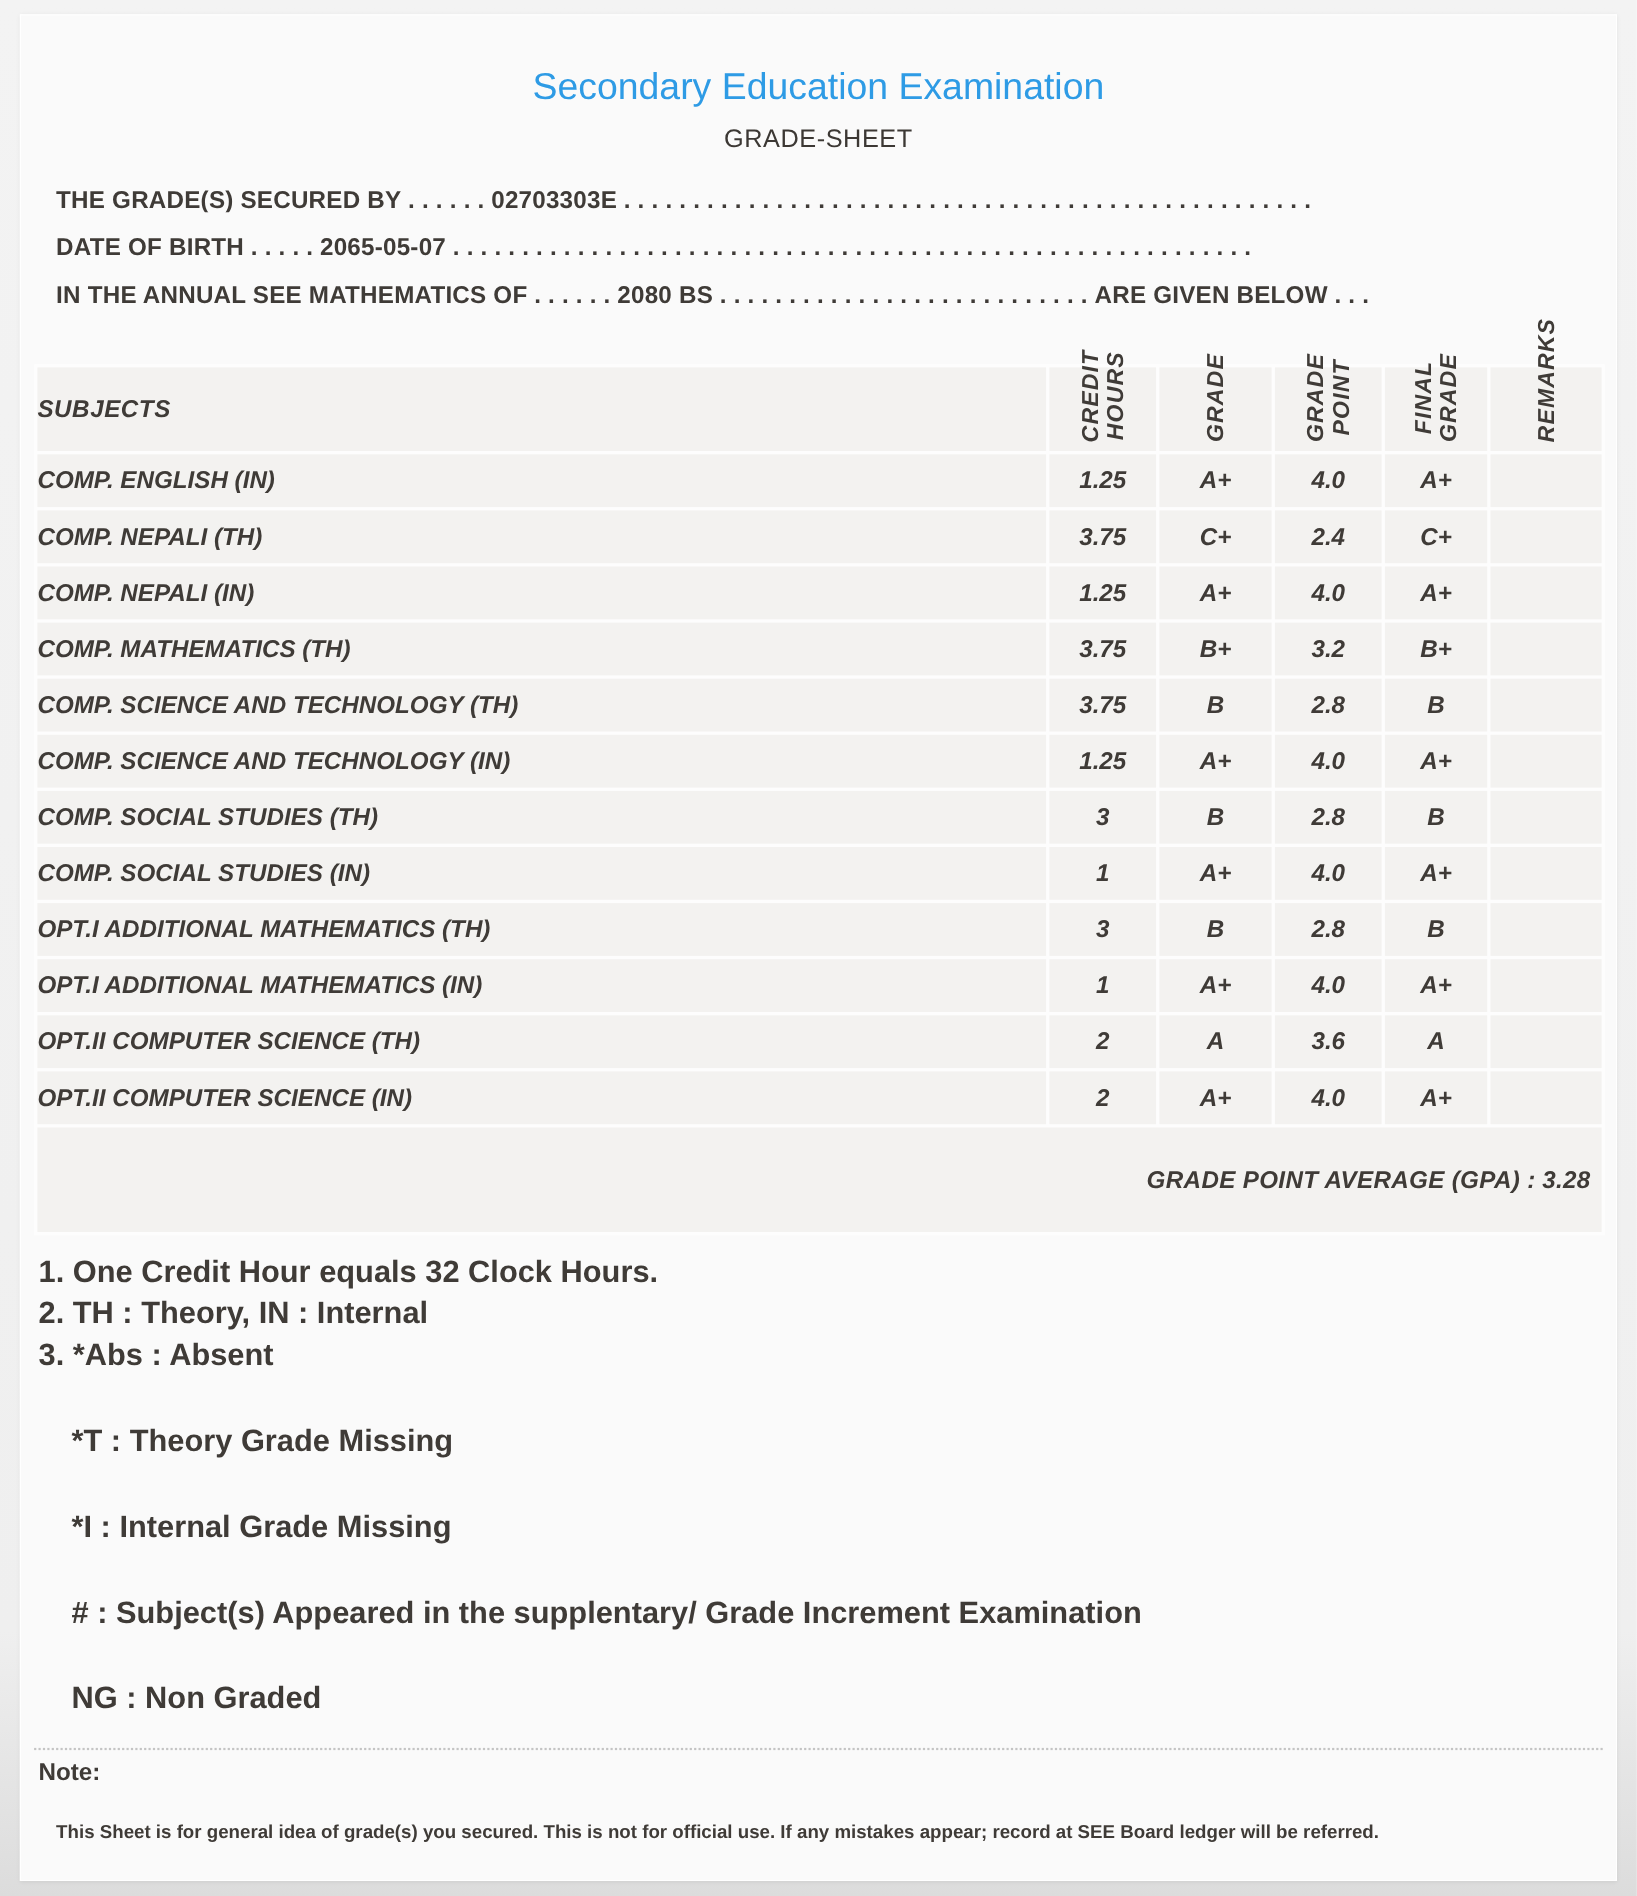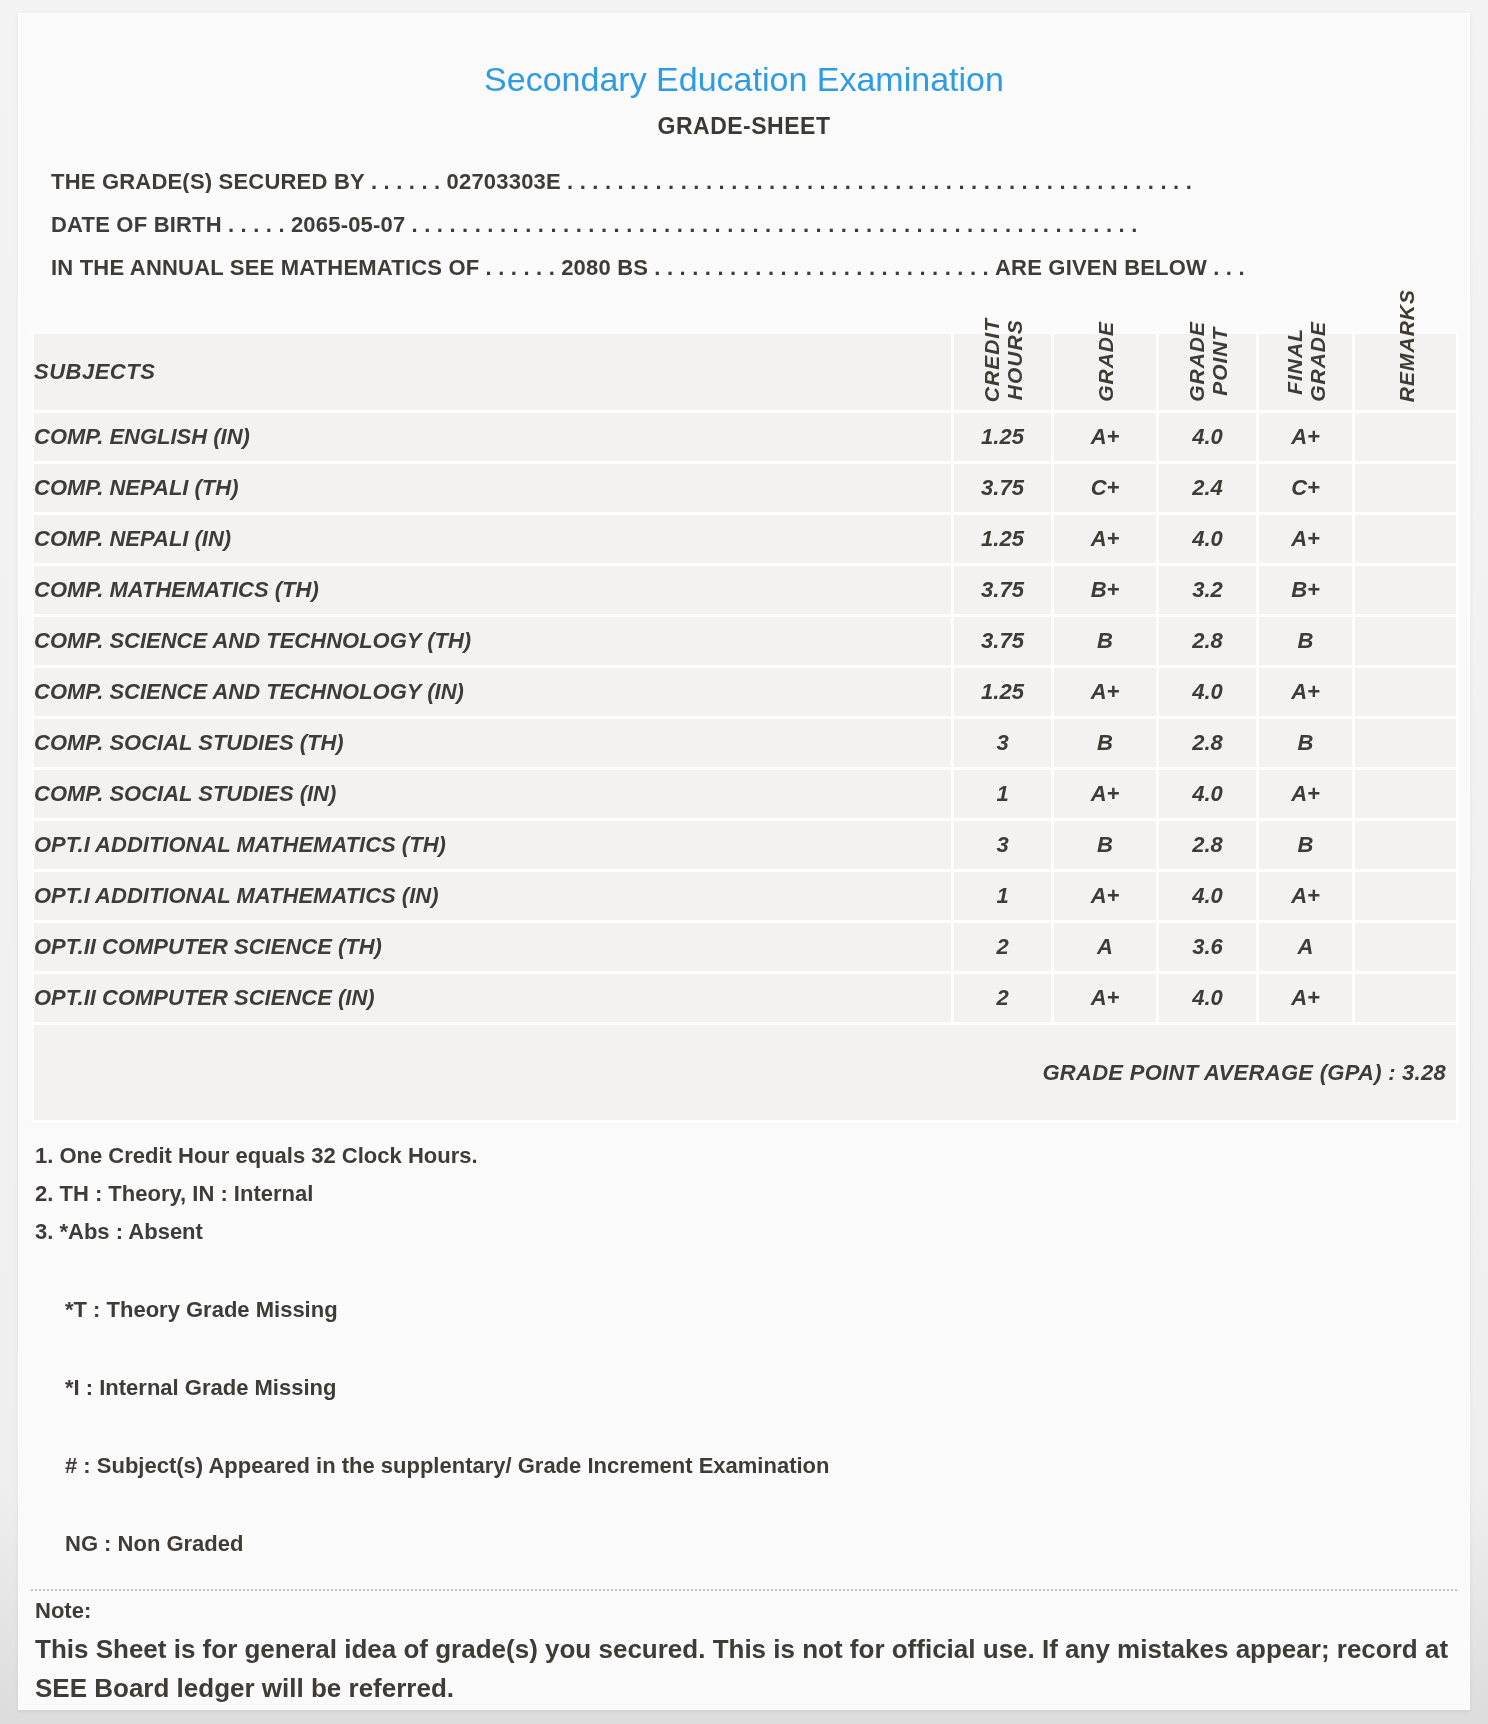--- a/index.html
+++ b/index.html
@@ -19,21 +19,21 @@
     padding: 45px 12px 0 12px;
     overflow: hidden;
   }
   h1.title {
     margin: 0; text-align: center;
     font-size: 34px; font-weight: 400; line-height: 40px;
     color: #2e9be5;
   }
   h2.subtitle {
     margin: 14px 0 0 0; text-align: center;
-    font-size: 23px; font-weight: 700; line-height: 26px;
+    font-size: 23px; font-weight: 400; line-height: 26px;
     letter-spacing: 0.5px; color: #3c3834;
   }
   .info { margin-top: 32px; padding-left: 20px; }
   .info-line {
     margin: 0 0 21px 0; line-height: 22px;
     font-size: 22px; font-weight: 700;
     white-space: nowrap; overflow: hidden;
   }
   .info-line span { letter-spacing: 0.2px; }
 
@@ -65,36 +65,36 @@
   td.subject { text-align: left; padding-left: 18px; height: 48px; }
   td.num { text-align: center; height: 48px; }
   tr.gpa-row td {
     height: 95px; text-align: right; vertical-align: middle;
     padding-right: 10px; letter-spacing: 0.3px;
   }
   .gpa-value { margin-left: 6px; margin-top: 36px; }
 
   .footnotes { margin-top: 14px; padding-left: 4px; }
   .footnotes p {
-    margin: 0; font-size: 22px; font-weight: 700; line-height: 38px;
+    margin: 0; font-size: 28px; font-weight: 700; line-height: 38px;
   }
   .footnotes p.indent { padding-left: 30px; margin-top: 40px; }
 
   .dotted-sep {
     margin-top: 26px;
     border-top: 2px dotted #c4c4c4;
     height: 0;
   }
   .note-heading {
     margin: 1px 0 0 0; padding-left: 4px;
     font-size: 22px; font-weight: 700; line-height: 38px;
   }
   .note-body {
-    margin: 0; padding-left: 4px; padding-right: 4px;
-    font-size: 26px; font-weight: 700; line-height: 39px;
+    margin: 16px; padding-left: 4px; padding-right: 4px;
+    font-size: 17px; font-weight: 700; line-height: 39px;
   }
 </style>
 </head>
 <body>
 
 <div class="card">
 
   <h1 class="title">Secondary Education Examination</h1>
   <h2 class="subtitle">GRADE-SHEET</h2>
 

